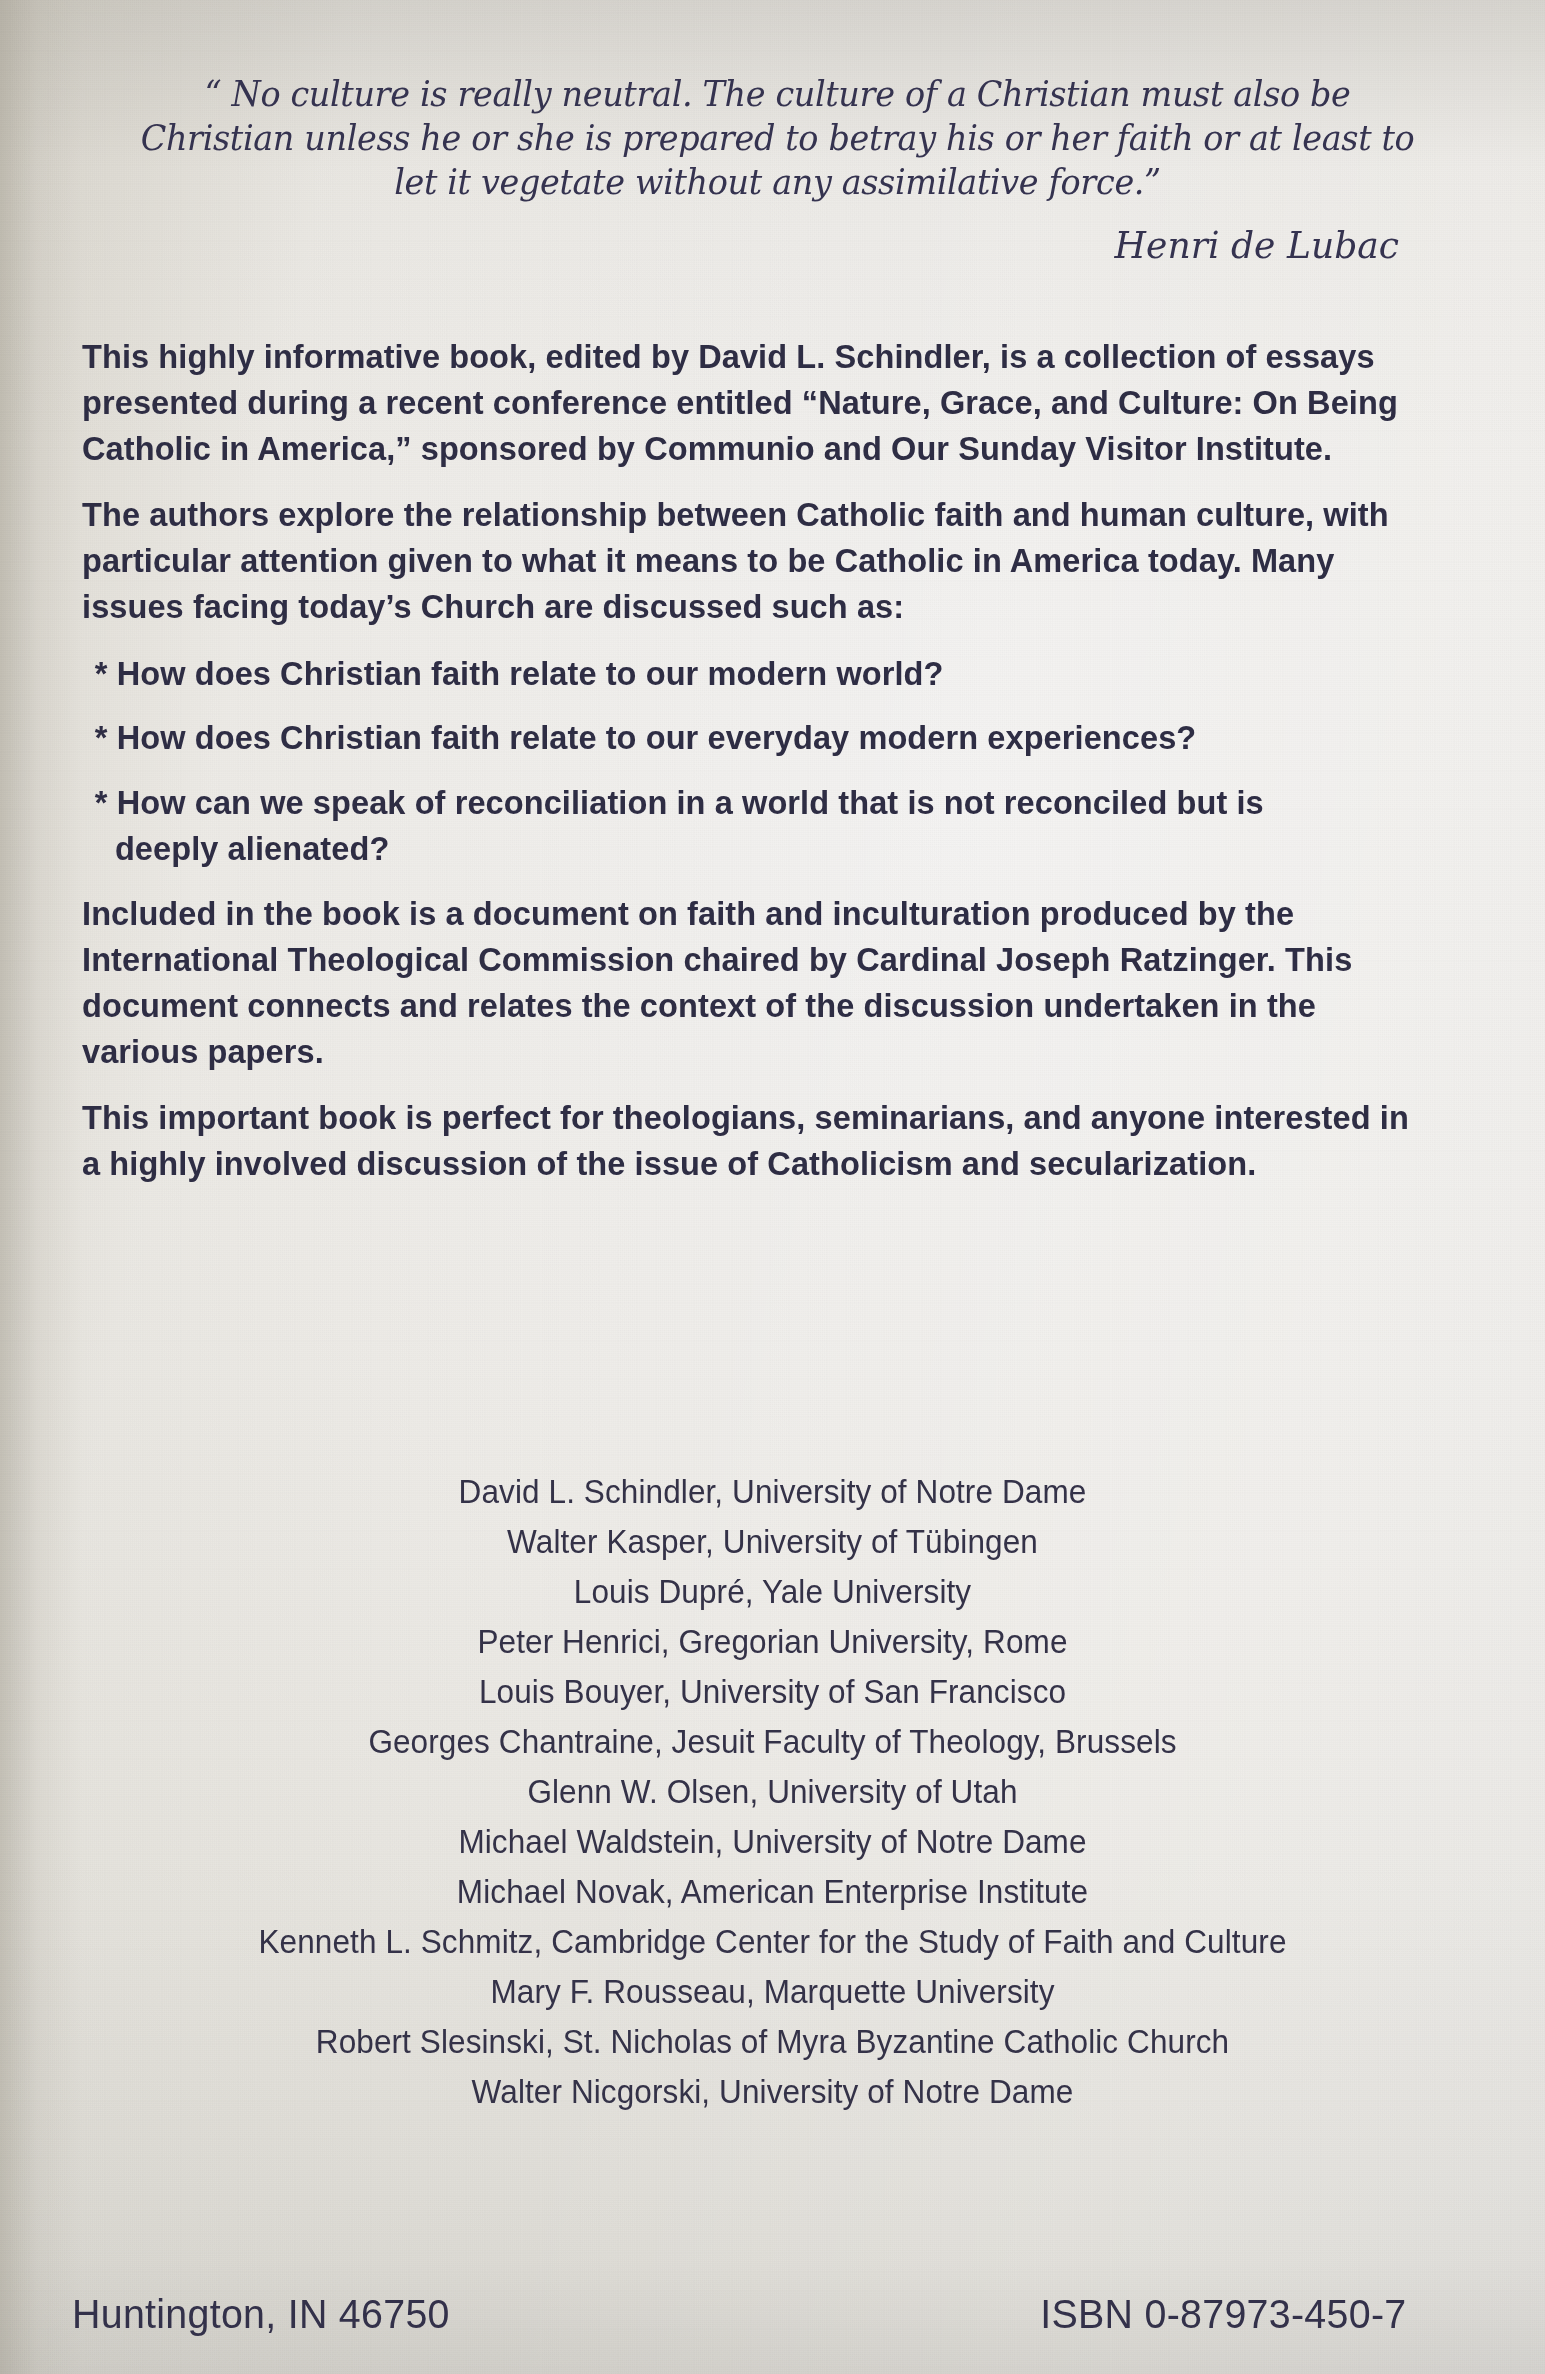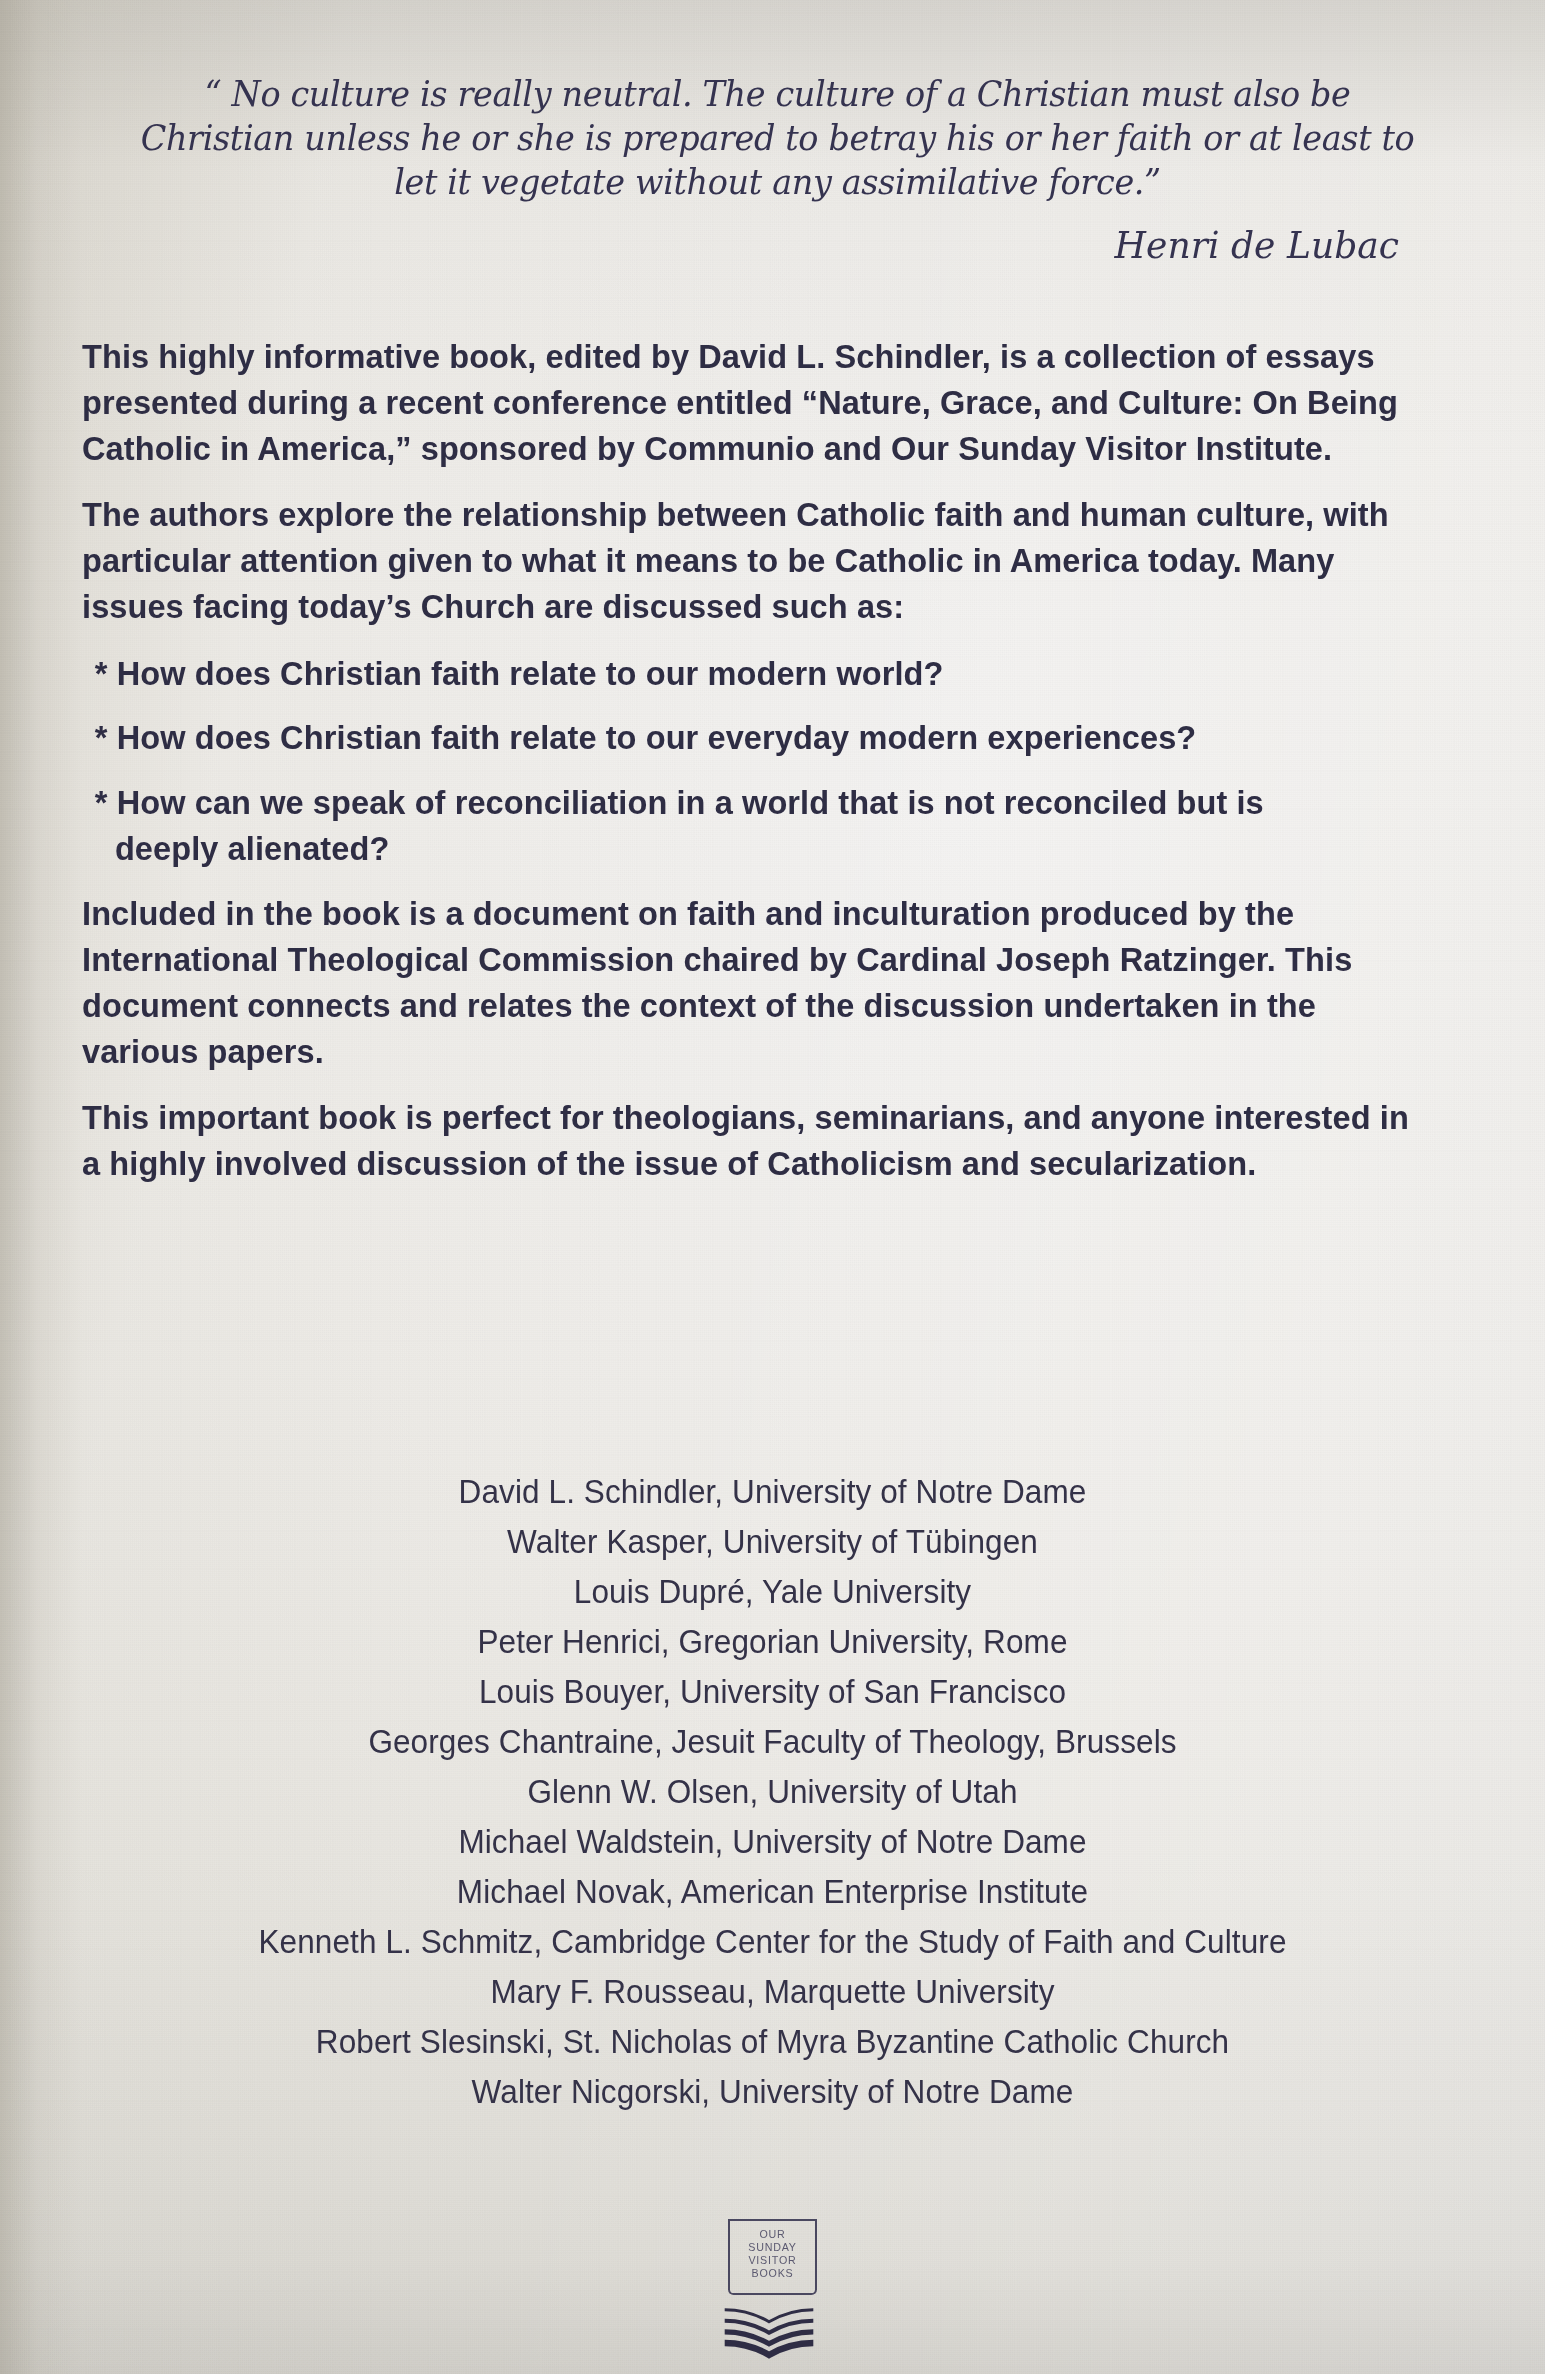--- a/index.html
+++ b/index.html
@@ -287,33 +287,21 @@
       <div class="author-line blur-soft">Georges Chantraine, Jesuit Faculty of Theology, Brussels</div>
       <div class="author-line blur-soft">Glenn W. Olsen, University of Utah</div>
       <div class="author-line blur-soft">Michael Waldstein, University of Notre Dame</div>
       <div class="author-line blur-soft">Michael Novak, American Enterprise Institute</div>
       <div class="author-line blur-soft">Kenneth L. Schmitz, Cambridge Center for the Study of Faith and Culture</div>
       <div class="author-line blur-soft">Mary F. Rousseau, Marquette University</div>
       <div class="author-line blur-soft">Robert Slesinski, St. Nicholas of Myra Byzantine Catholic Church</div>
       <div class="author-line blur-soft">Walter Nicgorski, University of Notre Dame</div>
     </div>
 
-    <div id="publisher-logo">
-      <div class="logo-shield">
-        <span class="logo-word">OUR</span>
-        <span class="logo-word">SUNDAY</span>
-        <span class="logo-word">VISITOR</span>
-        <span class="logo-word">BOOKS</span>
-      </div>
-      <svg class="logo-book" viewBox="0 0 104 62">
-        <g fill="none" stroke="#2f2d45" stroke-linecap="butt">
-          <path d="M4 9 C22 9 40 15 52 22 C64 15 82 9 100 9" stroke-width="3.2"></path>
-          <path d="M4 21 C22 21 40 27 52 34 C64 27 82 21 100 21" stroke-width="4.4"></path>
-          <path d="M4 33 C22 33 40 39 52 46 C64 39 82 33 100 33" stroke-width="5.6"></path>
-          <path d="M4 45 C22 45 40 51 52 58 C64 51 82 45 100 45" stroke-width="7.0"></path>
-        </g>
-      </svg>
+
+    <div id="footer">
+      <div class="footer-left blur-soft">Huntington, IN  46750</div>
+      <div class="footer-right blur-soft">ISBN 0-87973-450-7</div>
     </div>
-
 
   </div>
 </div>
 
 
 </body></html>

